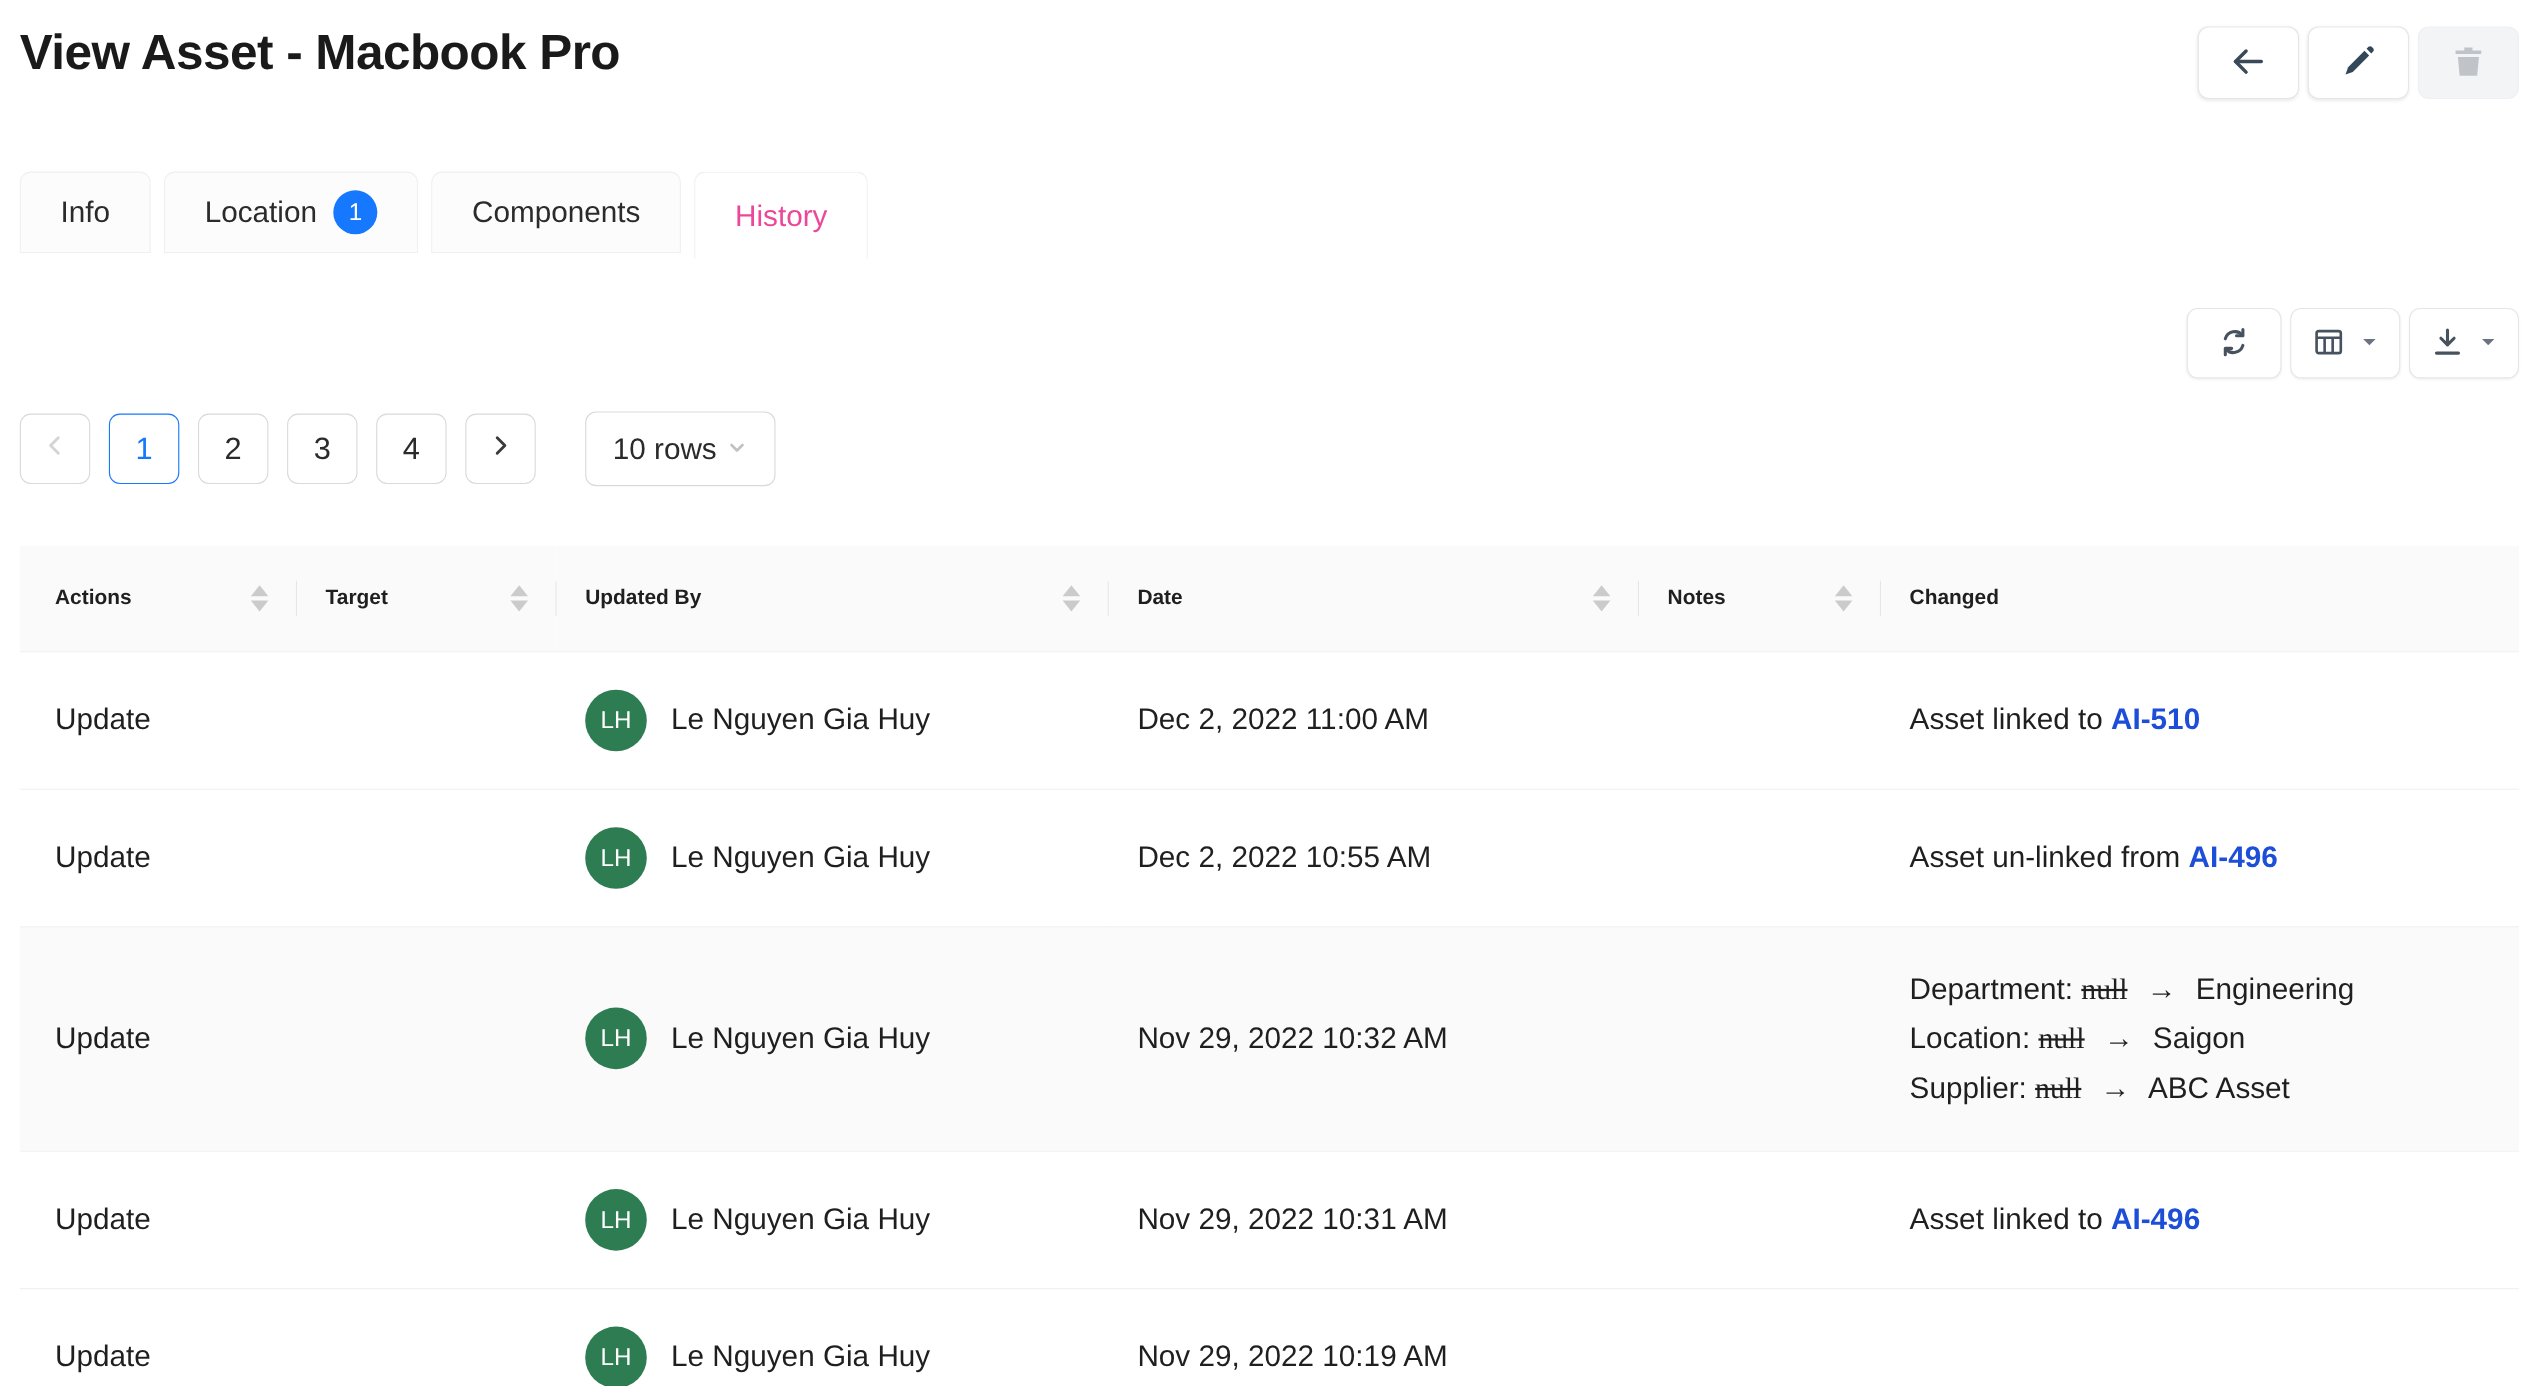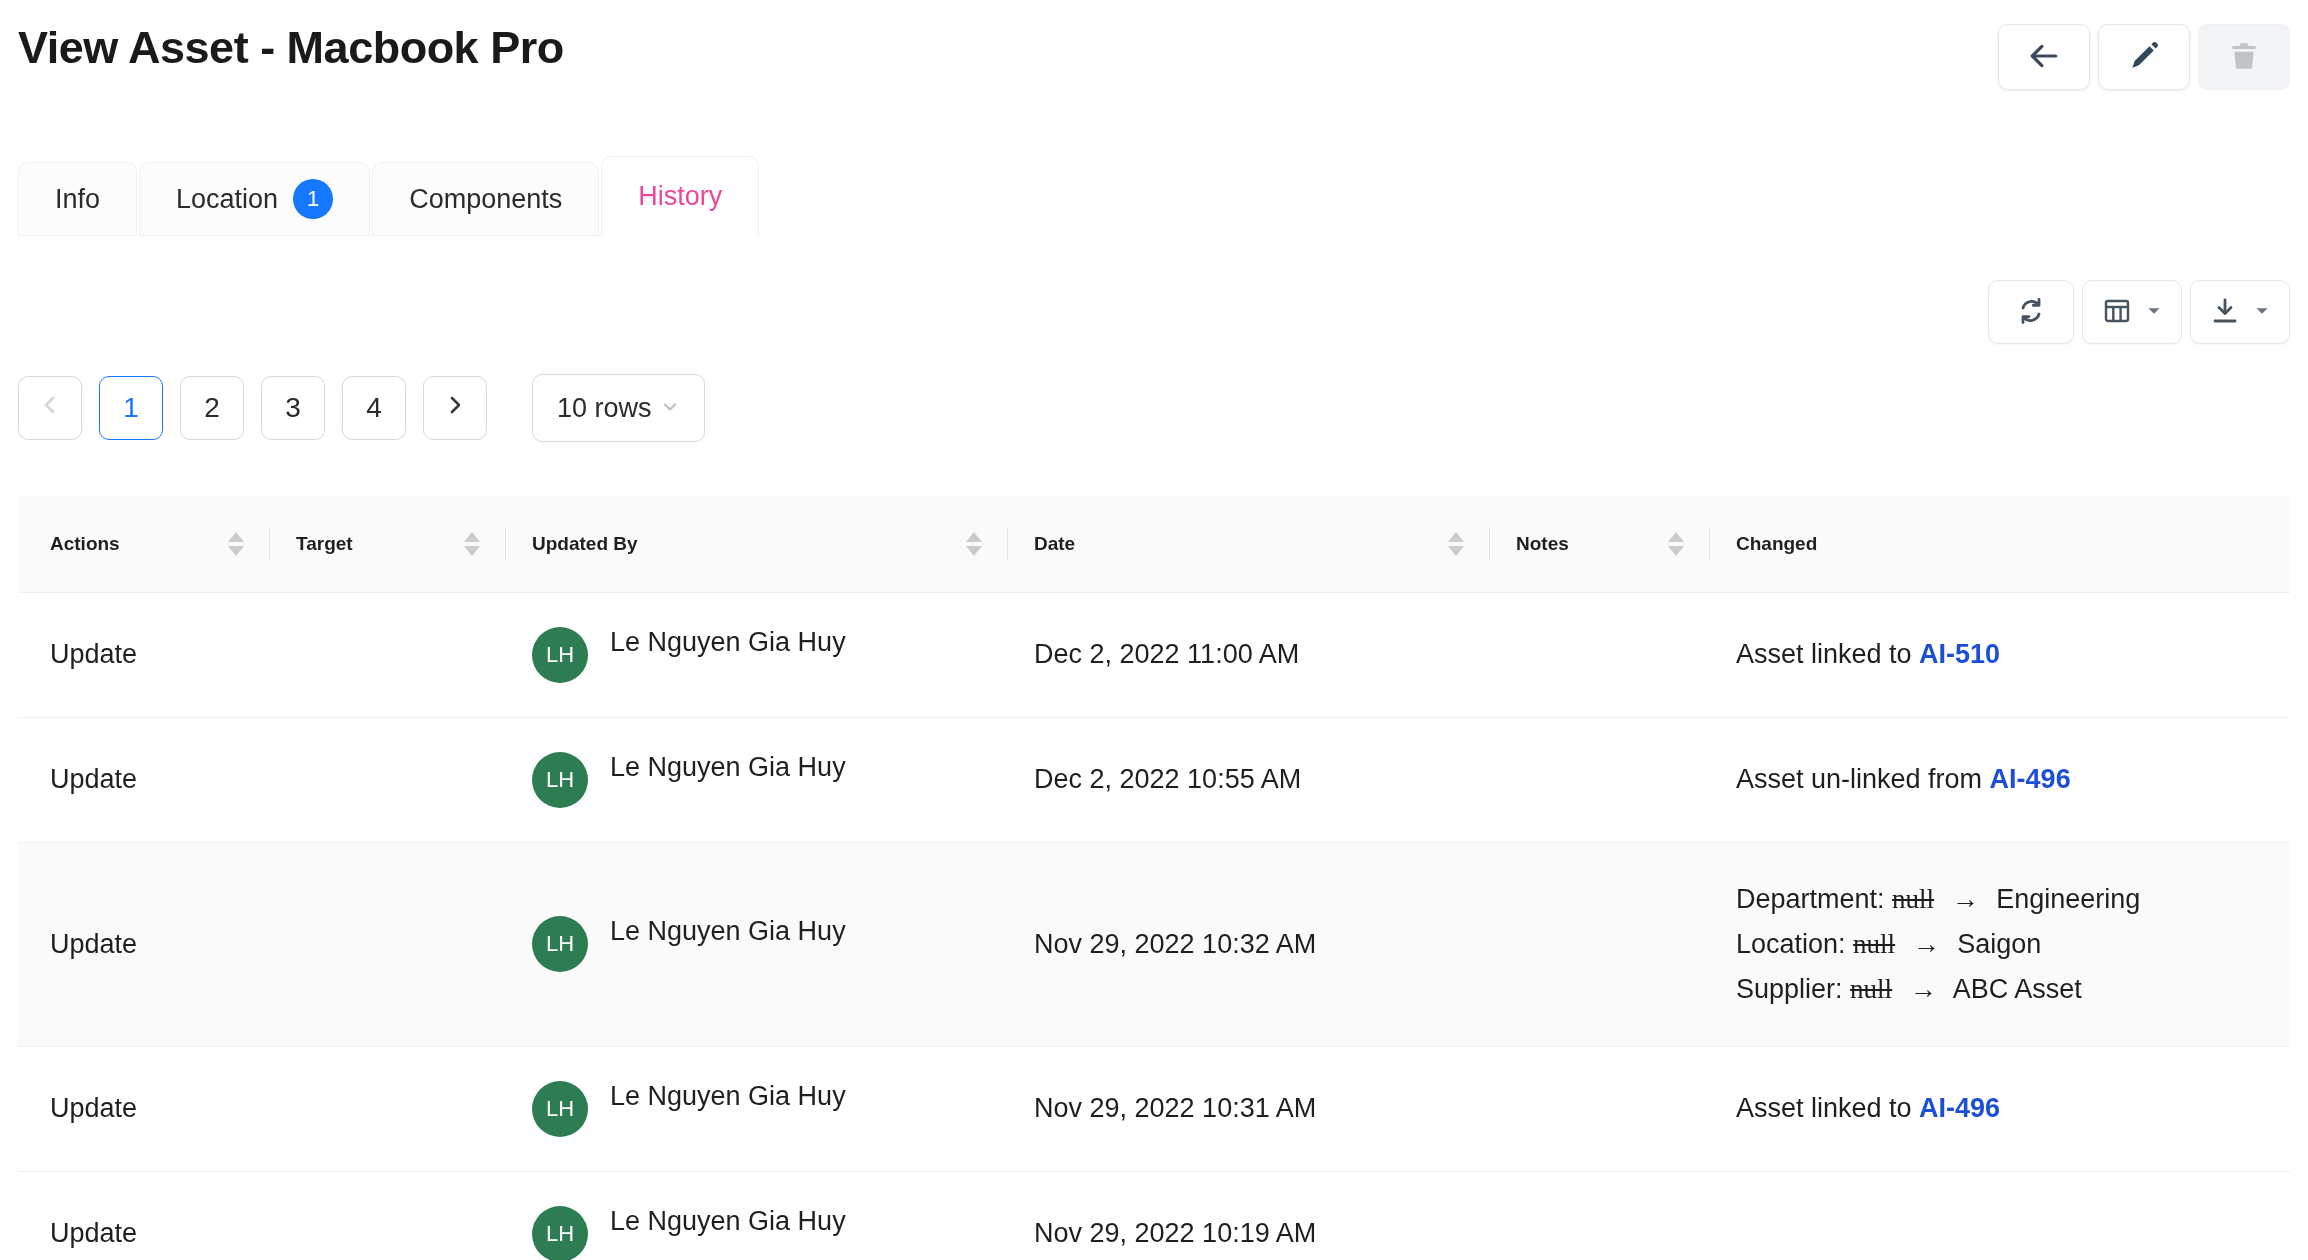--- a/index.html
+++ b/index.html
@@ -18,21 +18,21 @@
   .icon-btn {
     width: 92px; height: 66px; border-radius: 10px;
     border: 1px solid #e4e7ea; background: #fff;
     display: flex; align-items: center; justify-content: center;
     box-shadow: 0 1px 3px rgba(0,0,0,0.08); cursor: pointer; padding: 0;
   }
   .icon-btn.disabled { background: #f3f4f6; border-color: #edeff2; box-shadow: none; }
   .icon-btn svg { width: 34px; height: 34px; }
 
   
-  .tabs { display: flex; gap: 2px; margin-top: 66px; align-items: flex-end; }
+  .tabs { display: flex; gap: 12px; margin-top: 66px; align-items: flex-start; }
   .tab {
     display: flex; align-items: center; gap: 15px;
     height: 74px; padding: 0 36px;
     border: 1px solid #f0f0f0; border-radius: 10px 10px 0 0;
     background: #fcfcfc; font-size: 27px; color: #2b2b2b; cursor: pointer;
   }
   .tab.active { background: #fff; color: #ec4899; border-bottom-color: transparent; font-weight: 400; height: 80px; }
   .badge {
     min-width: 40px; height: 40px; border-radius: 20px; padding: 0 8px;
     background: #1677ff; color: #fff; font-size: 22px;
@@ -82,21 +82,21 @@
   .th-inner { display: flex; align-items: center; justify-content: space-between; }
   .th-inner.no-sort { justify-content: flex-start; }
   .sorter { display: flex; flex-direction: column; gap: 4px; align-items: center; margin-left: 12px; }
   .sorter .up { width: 0; height: 0; border-left: 8px solid transparent; border-right: 8px solid transparent; border-bottom: 10px solid #cbcbcb; }
   .sorter .dn { width: 0; height: 0; border-left: 8px solid transparent; border-right: 8px solid transparent; border-top: 10px solid #cbcbcb; }
   tbody td {
     border-top: 1px solid #f0f0f0; font-size: 27px; color: #1f1f1f;
     padding: 34px 26px; vertical-align: middle; background: #fff;
   }
   tr.row-alt td { background: #fafafa; }
-  .user { display: flex; gap: 22px; }
+  .user { display: flex; align-items: center; gap: 22px; }
   .avatar {
     width: 56px; height: 56px; border-radius: 50%; flex: 0 0 56px;
     background: #2e7d52; color: #fff; font-size: 22px;
     display: flex; align-items: center; justify-content: center;
   }
   .link { color: #1d4ed8; text-decoration: none; cursor: pointer; font-weight: bold; }
   .changed-line { line-height: 45px; white-space: nowrap; }
   .changed-line del { text-decoration: line-through; font-family: Liberation Serif, serif; }
   .arrow { margin: 0 10px; font-weight: 700; }
 </style>

